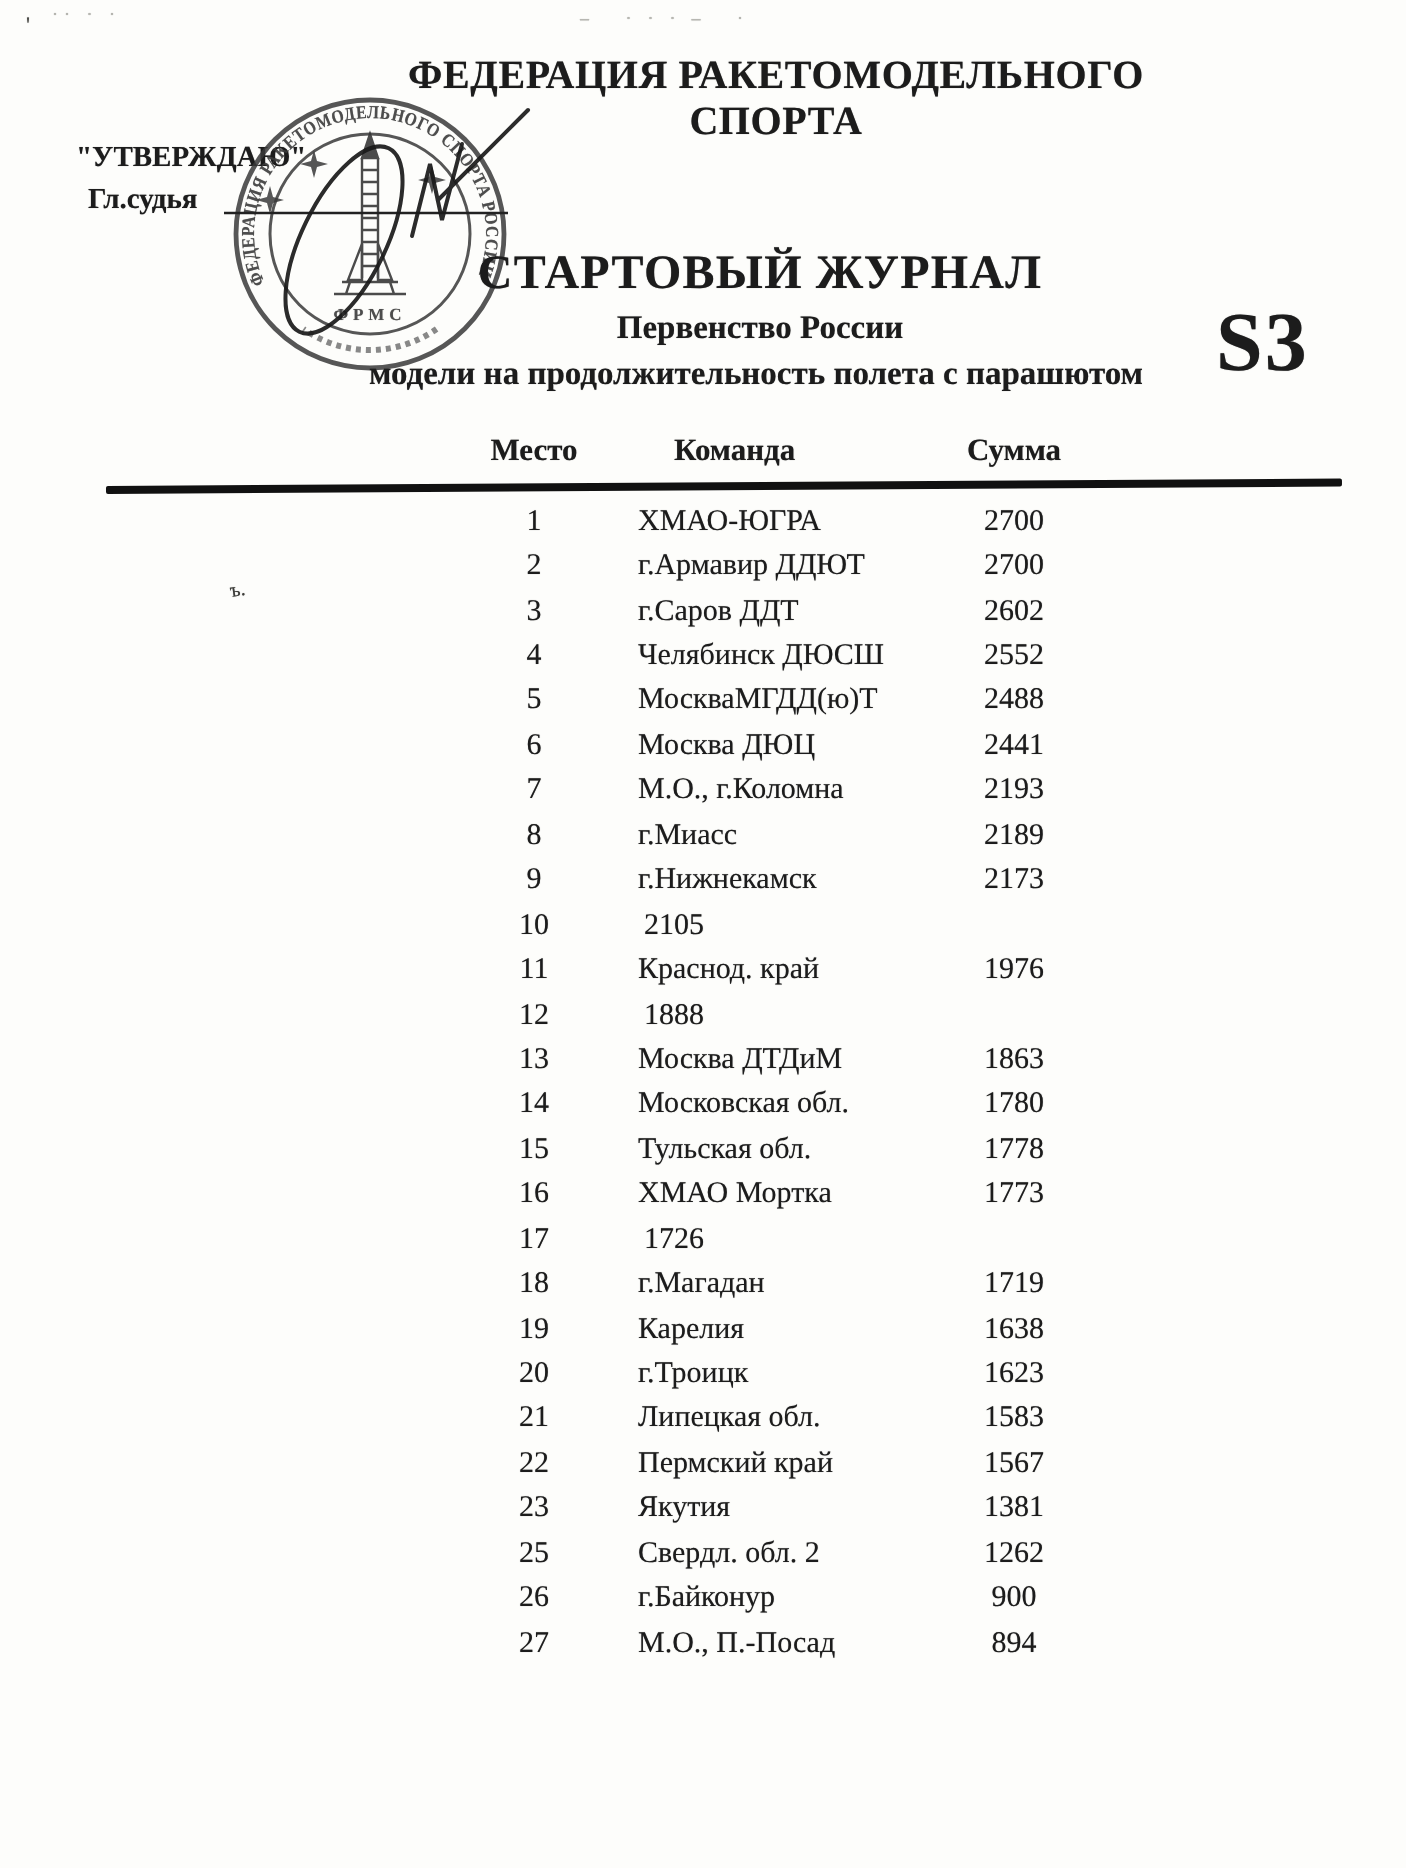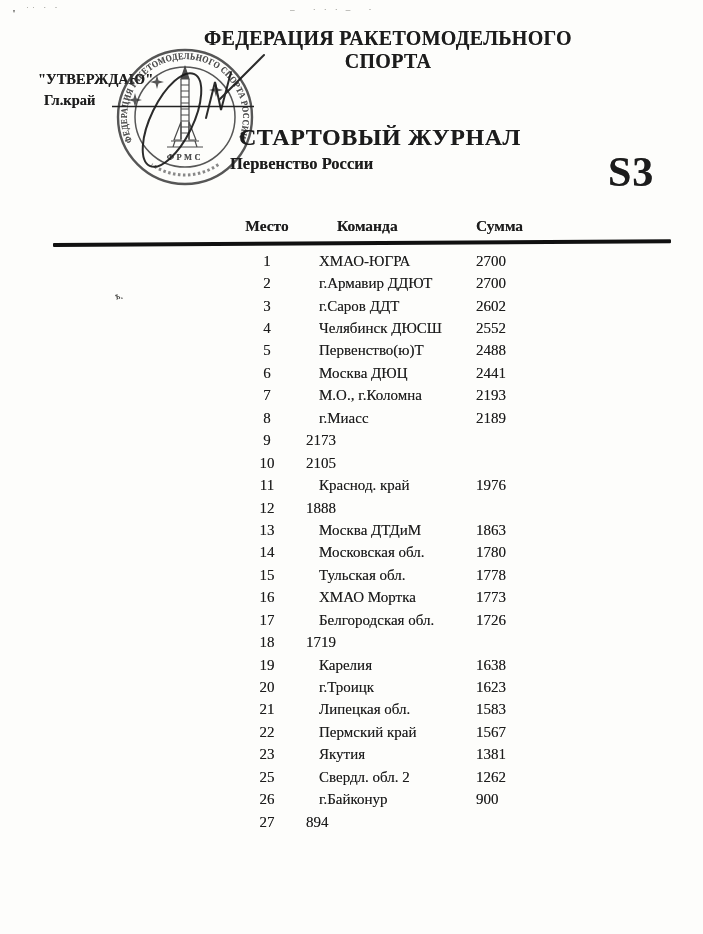--- a/index.html
+++ b/index.html
@@ -11,50 +11,50 @@
     text-shadow:0 0 .4px rgba(20,20,20,.55);
   }
   .abs { position:absolute; }
   .fed-title { left:160px; top:27px; width:456px; text-align:center;
     font-size:20px; font-weight:bold; letter-spacing:.3px; }
   .approve-label { left:38px; top:71px; font-size:14.5px; font-weight:bold; }
   .judge-label  { left:44px; top:92px; font-size:14.5px; font-weight:bold; }
   .stamp-svg { left:78px; top:40px; width:210px; height:158px; pointer-events:none; }
   .doc-title { left:230px; top:124px; width:300px; text-align:center;
     font-size:24px; font-weight:bold; letter-spacing:.6px; }
-  .doc-subtitle { left:230px; top:154px; width:300px; 
+  .doc-subtitle { left:230px; top:154px; width:300px; text-align:center;
     font-size:16.5px; font-weight:bold; }
   .doc-desc { left:120px; top:177px; width:516px; text-align:center;
     font-size:16.5px; font-weight:bold; }
   .class-code { left:608px; top:148px; font-size:42px; font-weight:bold; letter-spacing:1px; }
   .thick-rule { left:53px; top:243px; width:618px; height:3.8px; background:#111;
     transform:rotate(-0.35deg); transform-origin:left center; border-radius:1px; }
   .results-header { left:228px; top:217px; display:flex; font-weight:bold; font-size:15.5px; }
   .results-rows { left:228px; top:250px; font-size:15px; }
   .t-row { display:flex; align-items:center; height:22.45px; }
   .c-place { width:78px; text-align:center; }
   .c-team  { width:170px; padding-left:13px; box-sizing:border-box; text-align:left; }
   .c-team.hdr { padding-left:31px; }
-  .c-sum   { width:62px; }
+  .c-sum   { width:62px; text-align:center; }
   .artifact { color:#b9b9b2; font-size:9px; letter-spacing:3px; }
   .artifact.dark { color:#4a4a46; }
 </style>
 </head>
 <body>
 
 <div class="page">
 
   <div class="abs artifact" style="left:26px; top:2px;">·· · ·</div>
   <div class="abs artifact" style="left:290px; top:4px; letter-spacing:8px;">– ···– ·</div>
   <div class="abs artifact dark" style="left:13px; top:7px; font-size:11px;">'</div>
   <div class="abs artifact dark" style="left:115px; top:290px; font-size:10px; letter-spacing:0; transform:rotate(-8deg); color:#3c3c38;">ъ.</div>
 
   <div class="abs fed-title">ФЕДЕРАЦИЯ РАКЕТОМОДЕЛЬНОГО СПОРТА</div>
   <div class="abs approve-label">"УТВЕРЖДАЮ"</div>
-  <div class="abs judge-label">Гл.край</div>
+  <div class="abs judge-label">Гл.судья</div>
 
   <svg class="abs stamp-svg" viewBox="0 0 210 158">
     <g stroke="#3a3a3a" fill="none" opacity="0.85">
       <circle cx="107" cy="77" r="67" stroke-width="2.4"></circle>
       <circle cx="107" cy="77" r="50" stroke-width="1.5"></circle>
     </g>
     <path id="rimPath" d="M 54.4 101.5 A 58 58 0 1 1 159.6 101.5" fill="none" stroke="none"></path>
     <text font-size="9.2" font-weight="bold" fill="#3b3b3b" letter-spacing="0.4" font-family="Liberation Serif, DejaVu Serif, serif" opacity="0.9">
       <textPath href="#rimPath" startOffset="0" textLength="228" lengthAdjust="spacingAndGlyphs">ФЕДЕРАЦИЯ РАКЕТОМОДЕЛЬНОГО СПОРТА РОССИИ</textPath>
     </text>
@@ -79,20 +79,21 @@
     <line x1="34" y1="66.5" x2="176" y2="66.5" stroke="#222" stroke-width="1.3"></line>
     <g stroke="#1a1a1a" stroke-width="2" fill="none" stroke-linecap="round" opacity="0.92">
       <ellipse cx="94" cy="80" rx="21" ry="51" transform="rotate(26 94 80)"></ellipse>
       <path d="M128 78 L137 42 L143 70 L153 32"></path>
       <path d="M141 60 L186 15"></path>
     </g>
   </svg>
 
   <div class="abs doc-title">СТАРТОВЫЙ ЖУРНАЛ</div>
   <div class="abs doc-subtitle">Первенство России</div>
+  <div class="abs doc-desc">модели на продолжительность полета с парашютом</div>
   <div class="abs class-code">S3</div>
 
   <div class="abs results-header">
     <div class="c-place">Место</div>
     <div class="c-team hdr">Команда</div>
     <div class="c-sum">Сумма</div>
   </div>
   <div class="abs thick-rule"></div>
 
   <div class="abs results-rows">
@@ -116,21 +117,21 @@
       </div>
 
       <div class="t-row">
         <div class="c-place">4</div>
         <div class="c-team">Челябинск ДЮСШ</div>
         <div class="c-sum">2552</div>
       </div>
 
       <div class="t-row">
         <div class="c-place">5</div>
-        <div class="c-team">Первенство(ю)Т</div>
+        <div class="c-team">МоскваМГДД(ю)Т</div>
         <div class="c-sum">2488</div>
       </div>
 
       <div class="t-row">
         <div class="c-place">6</div>
         <div class="c-team">Москва ДЮЦ</div>
         <div class="c-sum">2441</div>
       </div>
 
       <div class="t-row">
@@ -140,20 +141,21 @@
       </div>
 
       <div class="t-row">
         <div class="c-place">8</div>
         <div class="c-team">г.Миасс</div>
         <div class="c-sum">2189</div>
       </div>
 
       <div class="t-row">
         <div class="c-place">9</div>
+        <div class="c-team">г.Нижнекамск</div>
         <div class="c-sum">2173</div>
       </div>
 
       <div class="t-row">
         <div class="c-place">10</div>
         <div class="c-sum">2105</div>
       </div>
 
       <div class="t-row">
         <div class="c-place">11</div>
@@ -185,26 +187,26 @@
       </div>
 
       <div class="t-row">
         <div class="c-place">16</div>
         <div class="c-team">ХМАО Мортка</div>
         <div class="c-sum">1773</div>
       </div>
 
       <div class="t-row">
         <div class="c-place">17</div>
-        <div class="c-team">Белгородская обл.</div>
         <div class="c-sum">1726</div>
       </div>
 
       <div class="t-row">
         <div class="c-place">18</div>
+        <div class="c-team">г.Магадан</div>
         <div class="c-sum">1719</div>
       </div>
 
       <div class="t-row">
         <div class="c-place">19</div>
         <div class="c-team">Карелия</div>
         <div class="c-sum">1638</div>
       </div>
 
       <div class="t-row">
@@ -239,17 +241,18 @@
       </div>
 
       <div class="t-row">
         <div class="c-place">26</div>
         <div class="c-team">г.Байконур</div>
         <div class="c-sum">900</div>
       </div>
 
       <div class="t-row">
         <div class="c-place">27</div>
+        <div class="c-team">М.О., П.-Посад</div>
         <div class="c-sum">894</div>
       </div>
     </div>
 
 </div>
 
 </body></html>

